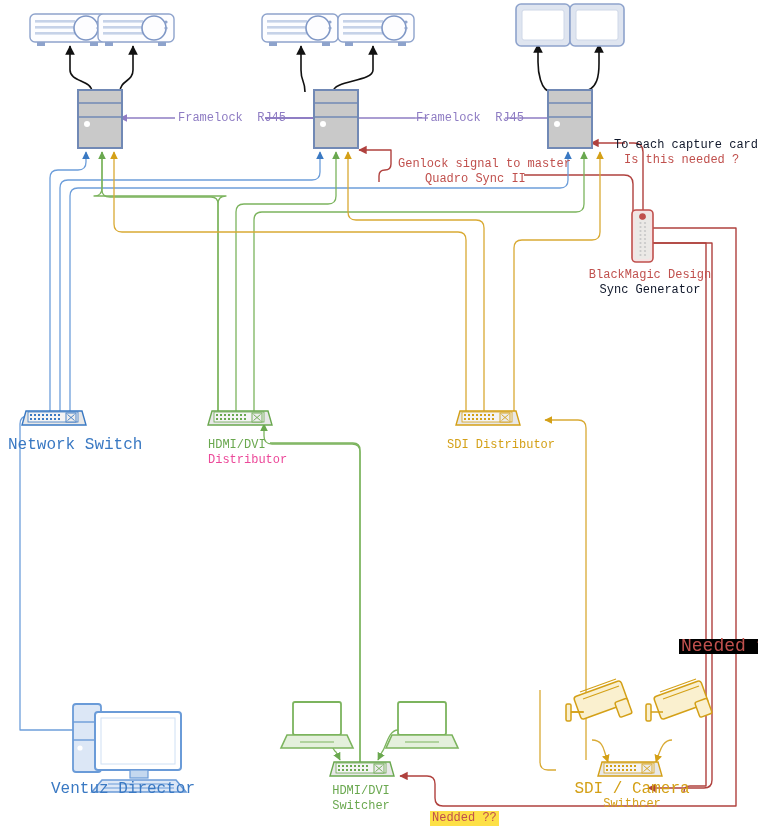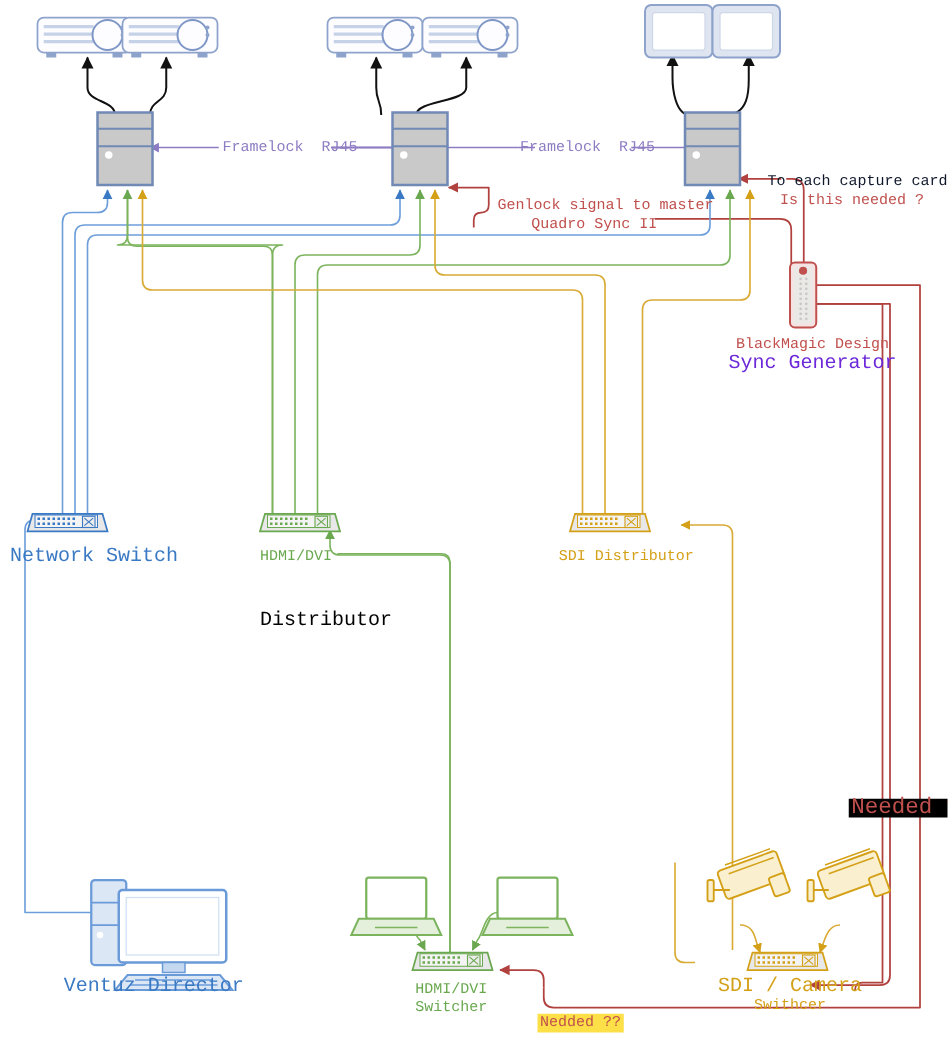--- a/index.html
+++ b/index.html
@@ -419,26 +419,26 @@
   <div class="lbl" style="left:178px;top:111px;font-size:12px;color:#8e7cc3;">Framelock  RJ45</div>
   <div class="lbl" style="left:416px;top:111px;font-size:12px;color:#8e7cc3;">Framelock  RJ45</div>
 
   <div class="lbl" style="left:398px;top:157px;font-size:12px;color:#c0504d;">Genlock signal to master</div>
   <div class="lbl" style="left:425px;top:172px;font-size:12px;color:#c0504d;">Quadro Sync II</div>
 
   <div class="lbl" style="left:614px;top:138px;font-size:12px;color:#0f172a;">To each capture card</div>
   <div class="lbl" style="left:624px;top:153px;font-size:12px;color:#c0504d;">Is this needed ?</div>
 
   <div class="lbl c" style="left:570px;top:268px;width:160px;font-size:12px;color:#c0504d;">BlackMagic Design</div>
-  <div class="lbl c" style="left:570px;top:283px;width:160px;font-size:16px;color:#6d28d9;">Sync Generator</div>
+  <div class="lbl c" style="left:570px;top:283px;width:160px;font-size:12px;color:#0f172a;">Sync Generator</div>
 
   <div class="lbl" style="left:8px;top:438px;font-size:16px;color:#3a79c3;">Network Switch</div>
 
   <div class="lbl" style="left:208px;top:438px;font-size:12px;color:#6aa84f;">HDMI/DVI</div>
-  <div class="lbl" style="left:208px;top:453px;font-size:16px;color:#000000;margin-top:36px;">Distributor</div>
+  <div class="lbl" style="left:208px;top:453px;font-size:12px;color:#ec4899;">Distributor</div>
 
   <div class="lbl" style="left:447px;top:438px;font-size:12px;color:#d4a017;">SDI Distributor</div>
 
   <div class="lbl c" style="left:40px;top:782px;width:166px;font-size:16px;color:#3a79c3;">Ventuz Director</div>
 
   <div class="lbl c" style="left:312px;top:784px;width:98px;font-size:12px;color:#6aa84f;">HDMI/DVI</div>
   <div class="lbl c" style="left:312px;top:799px;width:98px;font-size:12px;color:#6aa84f;">Switcher</div>
 
   <div class="lbl c" style="left:570px;top:782px;width:124px;font-size:16px;color:#d4a017;">SDI / Camera</div>
   <div class="lbl c" style="left:570px;top:797px;width:124px;font-size:12px;color:#d4a017;">Swithcer</div>

